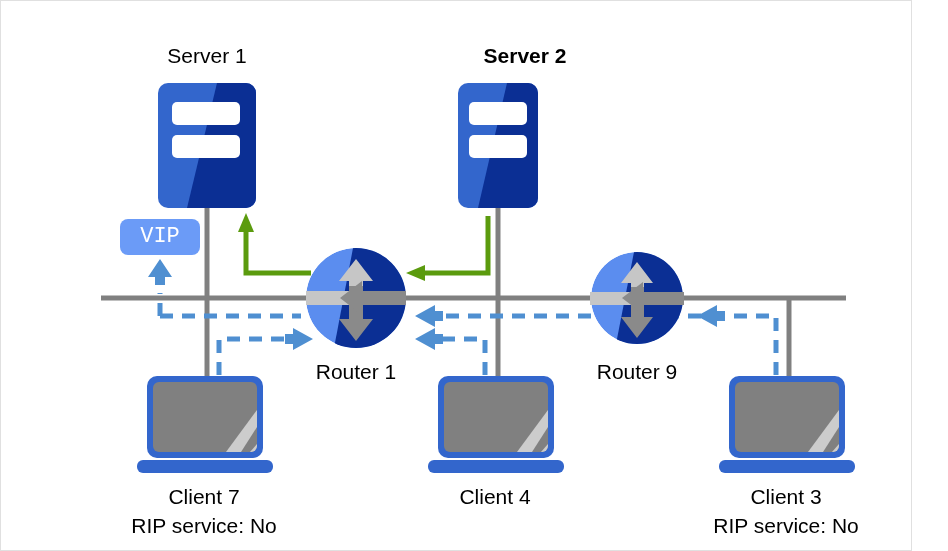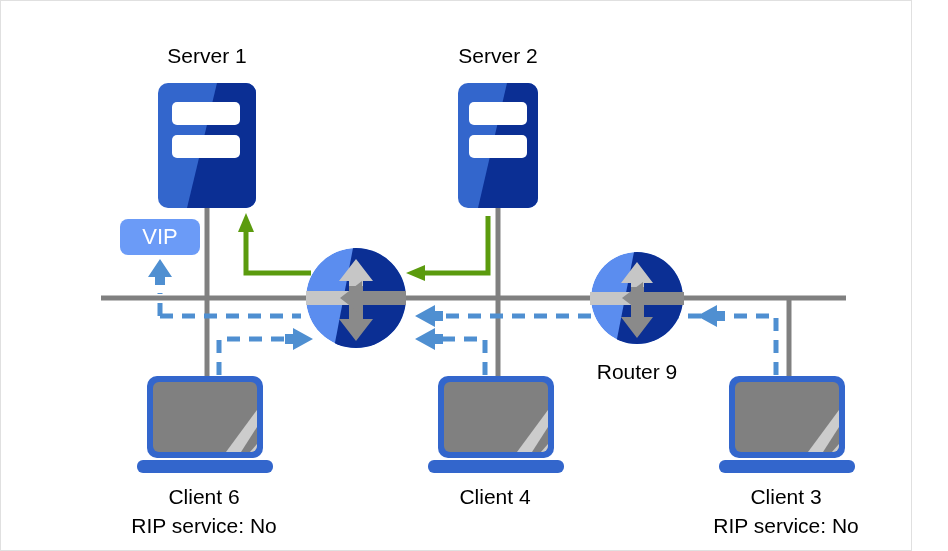--- a/index.html
+++ b/index.html
@@ -34,21 +34,21 @@
     color: #000000;
     white-space: nowrap;
     text-align: center;
     line-height: 26px;
   }
   .lbl-center {
     transform: translateX(-50%);
   }
   .vip-text {
     position: absolute;
-    font-family: Liberation Sans, sans-serif;
+    font-family: Liberation Mono, monospace;
     font-size: 22px;
     color: #ffffff;
     white-space: nowrap;
     transform: translateX(-50%);
   }
 </style>
 </head>
 <body>
 
 <div id="canvas">
@@ -198,28 +198,29 @@
       <rect x="718" y="459" width="136" height="13" rx="6" ry="6" fill="#3366cc"></rect>
     </g>
 
     <g>
       <rect x="119" y="218" width="80" height="36" rx="8" ry="8" fill="#6b9bf7"></rect>
     </g>
   </svg>
 
   <div class="lbl lbl-center" style="left:206px; top:42px;">Server 1</div>
 
-  <div class="lbl lbl-center" style="left:497px; top:42px;">Server 2</div>
+  <div class="lbl lbl-center" style="left:524px; top:42px;font-weight:bold;">Server 2</div>
 
   <div class="vip-text" style="left:159px; top:223px;">VIP</div>
 
+  <div class="lbl lbl-center" style="left:355px; top:358px;">Router 1</div>
 
   <div class="lbl lbl-center" style="left:636px; top:358px;">Router 9</div>
 
-  <div class="lbl lbl-center" style="left:203px; top:483px;">Client 6</div>
+  <div class="lbl lbl-center" style="left:203px; top:483px;">Client 7</div>
   <div class="lbl lbl-center" style="left:203px; top:512px;">RIP service: No</div>
 
   <div class="lbl lbl-center" style="left:494px; top:483px;">Client 4</div>
 
   <div class="lbl lbl-center" style="left:785px; top:483px;text-align:center;">Client 3</div>
   <div class="lbl lbl-center" style="left:785px; top:512px;">RIP service: No</div>
 
 </div>
 
 </body></html>

